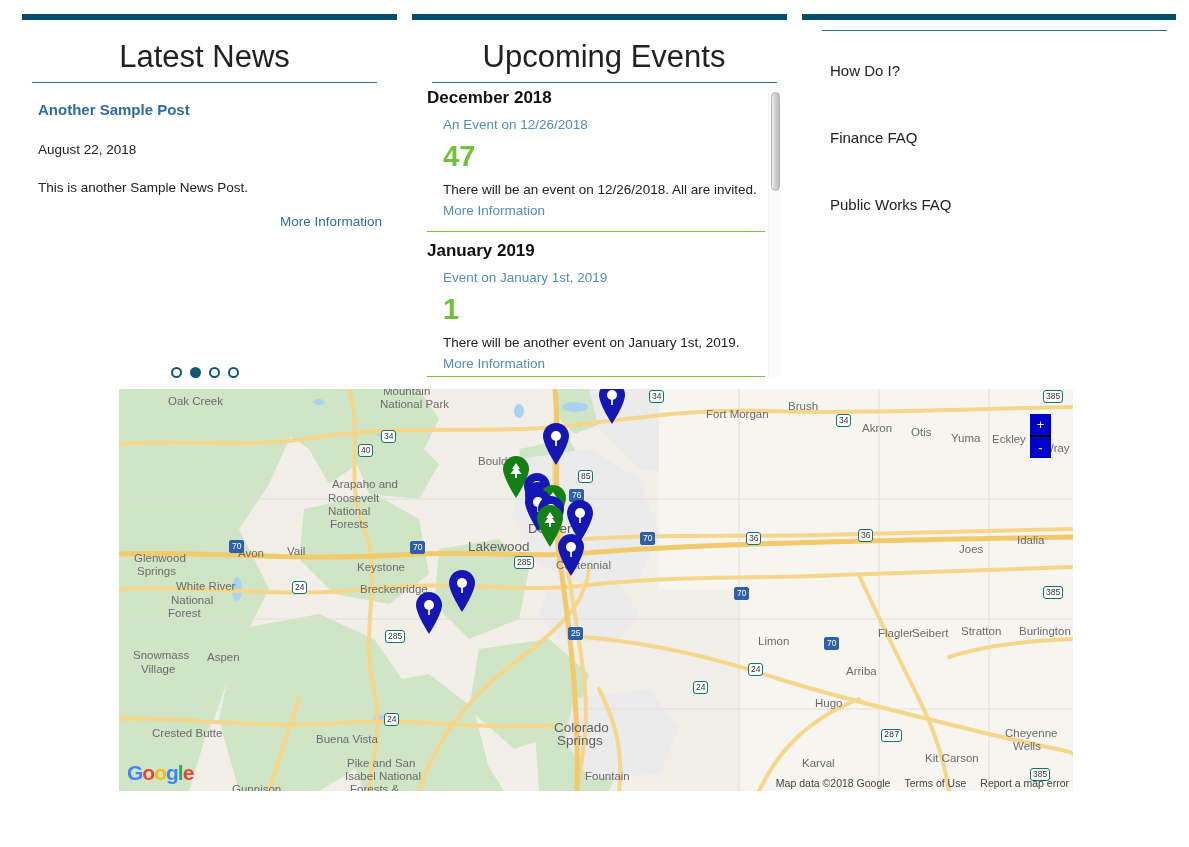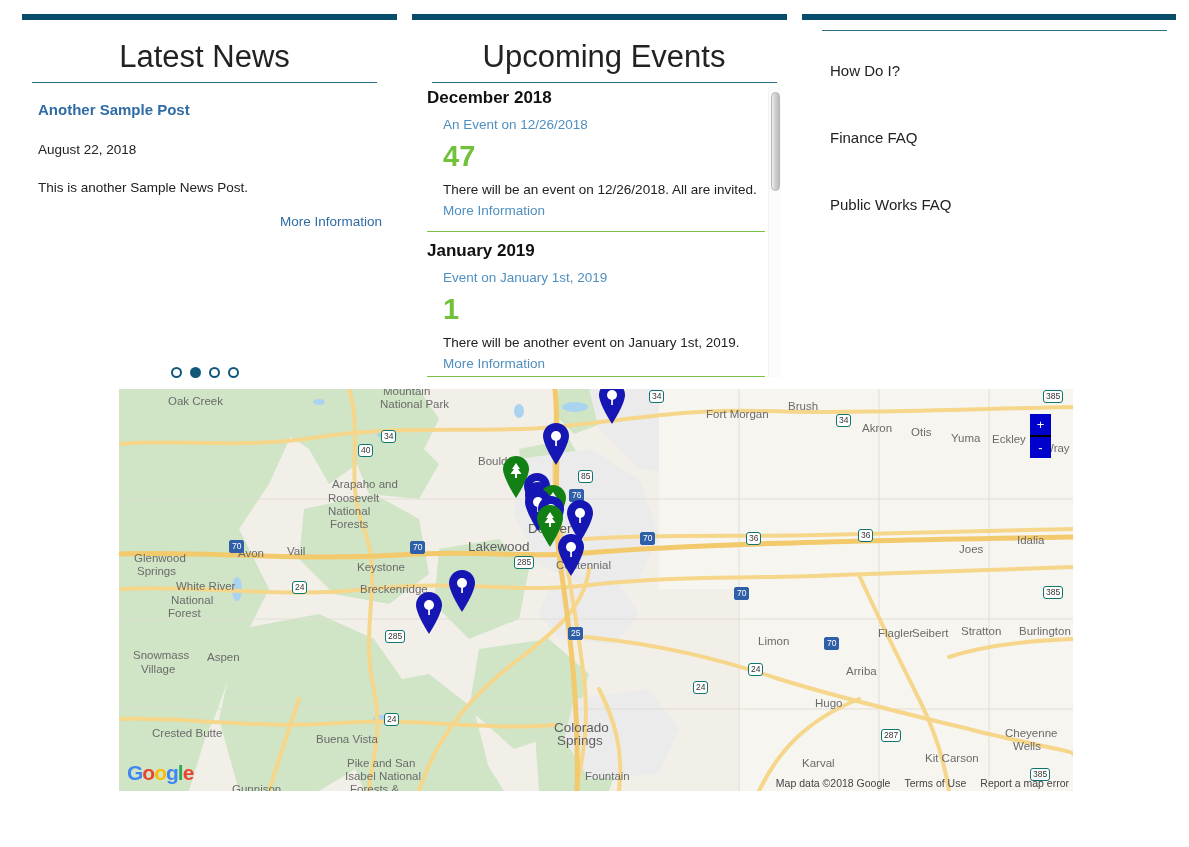--- a/index.html
+++ b/index.html
@@ -365,21 +365,21 @@
         <div class="shield" style="left: 395px; top: 167px;">285</div>
         <div class="shield ih" style="left: 615px; top: 198px;">70</div>
         <div class="shield" style="left: 924px; top: 197px;">385</div>
         <div class="shield" style="left: 173px; top: 192px;">24</div>
         <div class="shield" style="left: 266px; top: 241px;">285</div>
         <div class="shield ih" style="left: 449px; top: 238px;">25</div>
         <div class="shield ih" style="left: 705px; top: 248px;">70</div>
         <div class="shield" style="left: 629px; top: 274px;">24</div>
         <div class="shield" style="left: 574px; top: 292px;">24</div>
         <div class="shield" style="left: 265px; top: 324px;">24</div>
-        <div class="shield" style="left: 762px; top: 340px;">287</div>
+        <div class="shield" style="left: 762px; top: 340px; font-family: Liberation Mono, monospace;">287</div>
         <div class="shield" style="left: 911px; top: 379px;">385</div>
       </div>
     <div id="map-markers">
         <div class="mk" style="left: 478px; top: -8px;">
           <svg width="30" height="44" viewBox="0 0 30 44">
             <path d="M15 1 C7.8 1 2 6.8 2 14 C2 23 15 43 15 43 C15 43 28 23 28 14 C28 6.8 22.2 1 15 1 Z" fill="#1616b4"></path>
             <circle cx="15" cy="14" r="5" fill="#fff"></circle>
             <rect x="14.2" y="16" width="1.7" height="8" fill="#fff"></rect>
           </svg>
         </div>

